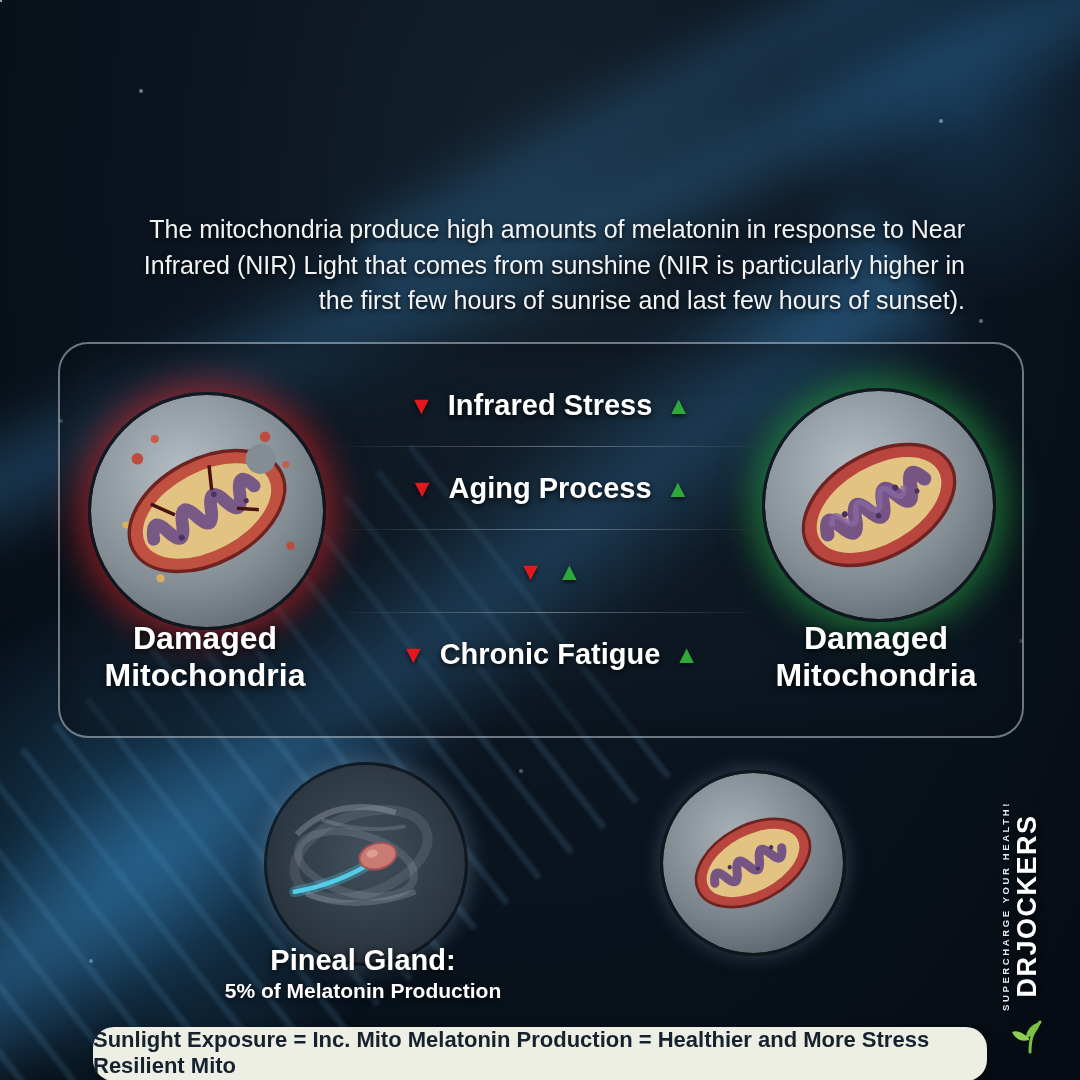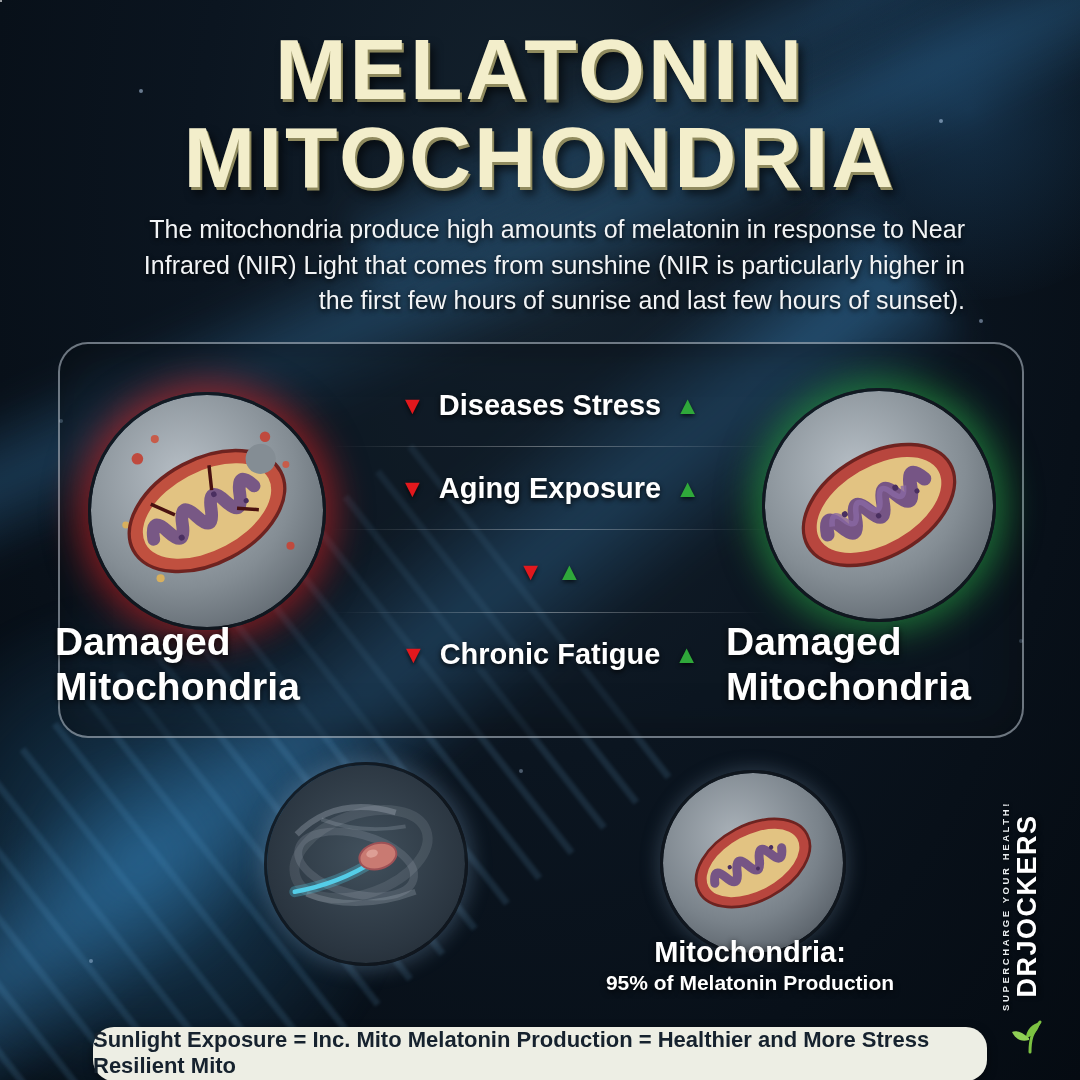--- a/index.html
+++ b/index.html
@@ -34,21 +34,21 @@
   .subtitle{position:absolute;top:212px;left:115px;width:850px;text-align:right;color:#f2f4f6;
     font-size:25px;line-height:1.42;text-shadow:0 2px 5px rgba(0,0,0,.8);}
   
   .panel{position:absolute;left:58px;top:342px;width:962px;height:392px;border-radius:30px;
     border:2px solid rgba(205,215,225,.5);background:rgba(16,26,38,.38);
     box-shadow:inset 0 0 48px rgba(0,0,0,.35);}
   .circle{position:absolute;border-radius:50%;overflow:hidden;border:3px solid rgba(18,24,30,.85);}
   .circle svg{display:block;width:100%;height:100%;}
   .damaged-circle{left:88px;top:392px;width:232px;height:232px;box-shadow:0 0 34px 10px rgba(225,35,35,.55);}
   .healthy-circle{left:762px;top:388px;width:228px;height:228px;box-shadow:0 0 34px 10px rgba(45,195,75,.5);}
-  .circle-label{position:absolute;color:#ffffff;font-weight:bold;font-size:39px;
+  .circle-label{position:absolute;text-align:center;color:#ffffff;font-weight:bold;font-size:32px;
     line-height:1.15;text-shadow:0 2px 6px rgba(0,0,0,.85);}
   .damaged-label{left:55px;top:620px;width:300px;}
   .healthy-label{left:726px;top:620px;width:300px;}
   
   .rows{position:absolute;left:322px;top:372px;width:456px;}
   .row{display:flex;align-items:center;justify-content:center;gap:14px;height:66px;
     color:#ffffff;font-weight:bold;font-size:29px;text-shadow:0 2px 5px rgba(0,0,0,.85);}
   .tri{font-size:25px;line-height:1;text-shadow:0 2px 4px rgba(0,0,0,.7);}
   .tri-down{color:var(--down,#e2181d);}
   .tri-up{color:var(--up,#2fa83a);}
@@ -80,24 +80,20 @@
 <div id="canvas">
 
   <div class="bg stripe1"></div>
   <div class="bg stripe3"></div>
   <div class="bg stripe2"></div>
   <div class="bg rungs"></div>
   <div class="bg glow-bl"></div>
   <div class="bg glow-tr"></div>
   <div class="bg stars"></div>
 
-  <div class="title">
-    <div class="l1">MELATONIN</div>
-    <div class="l2">MITOCHONDRIA</div>
-  </div>
   <div class="subtitle">The mitochondria produce high amounts of melatonin in response to Near Infrared (NIR) Light that comes from sunshine (NIR is particularly higher in the first few hours of sunrise and last few hours of sunset).</div>
 
   <div class="panel"></div>
 
   <div class="circle damaged-circle">
     <svg viewBox="0 0 200 200">
       <defs>
         <radialGradient id="bg-d" cx="40%" cy="35%" r="80%">
           <stop offset="0%" stop-color="#b7bfc6"></stop>
             <stop offset="60%" stop-color="#848d94"></stop>
@@ -152,27 +148,27 @@
     </svg>
   </div>
   <div class="circle-label healthy-label">
     <div>Damaged</div>
     <div>Mitochondria</div>
   </div>
 
   <div class="rows">
     <div class="row">
       <span class="tri tri-down">▼</span>
-      <span>Diseases Stress</span>
+      <span>Infrared Stress</span>
       <span class="tri tri-up">▲</span>
     </div>
     <div class="divider"></div>
     <div class="row">
       <span class="tri tri-down">▼</span>
-      <span>Aging Exposure</span>
+      <span>Aging Process</span>
       <span class="tri tri-up">▲</span>
     </div>
     <div class="divider"></div>
     <div class="row">
       <span class="tri tri-down">▼</span>
       <span class="tri tri-up">▲</span>
     </div>
     <div class="divider"></div>
     <div class="row">
       <span class="tri tri-down">▼</span>
@@ -198,20 +194,24 @@
         <path d="M40 130 Q90 150 150 128" stroke-width="6" opacity="0.2"></path>
         <path d="M55 55 Q95 70 140 62" stroke-width="4" opacity="0.18"></path>
       </g>
       <path d="M28 128 C 60 122, 85 112, 108 97" stroke="#54cde8" stroke-width="11" fill="none" opacity="0.3" stroke-linecap="round"></path>
       <path d="M28 128 C 60 122, 85 112, 108 97" stroke="#54cde8" stroke-width="4.5" fill="none" stroke-linecap="round"></path>
       <g transform="rotate(-15 112 92)">
         <ellipse cx="112" cy="92" rx="19" ry="13" fill="#c97a72" stroke="#9e5156" stroke-width="2"></ellipse>
         <ellipse cx="107" cy="88" rx="6" ry="4" fill="#e2a79d" opacity="0.8"></ellipse>
       </g>
     </svg>
+  </div>
+  <div class="bottom-label pineal-label">
+    <div class="t">Pineal Gland:</div>
+    <div class="s">5% of Melatonin Production</div>
   </div>
 
   <div class="circle mito-circle">
     <svg viewBox="0 0 200 200">
       <defs>
         <radialGradient id="bg-m" cx="40%" cy="35%" r="80%">
           <stop offset="0%" stop-color="#aab2b9"></stop>
             <stop offset="60%" stop-color="#79828a"></stop>
             <stop offset="100%" stop-color="#4d545c"></stop>
         </radialGradient>
@@ -220,24 +220,20 @@
       <g transform="rotate(-28 100 100)">
         <ellipse cx="100" cy="100" rx="68" ry="42" fill="#b8463e" stroke="#6e2320" stroke-width="3"></ellipse>
         <ellipse cx="100" cy="100" rx="56" ry="31" fill="#e2c382"></ellipse>
         <path d="M52 100 q7 -18 14 0 q7 18 14 0 q7 -18 14 0 q7 18 14 0 q7 -18 14 0 q7 18 14 0" fill="none" stroke="#6d4c85" stroke-width="10" stroke-linecap="round" opacity="0.92"></path>
         <circle cx="75" cy="92" r="2.4" fill="#4a2f60"></circle>
         <circle cx="102" cy="108" r="2.2" fill="#4a2f60"></circle>
         <circle cx="126" cy="94" r="2.4" fill="#4a2f60"></circle>
       </g>
     </svg>
   </div>
-  <div class="bottom-label mito-label">
-    <div class="t">Mitochondria:</div>
-    <div class="s">95% of Melatonin Production</div>
-  </div>
 
   <div class="footer-pill">
     <span>Sunlight Exposure = Inc. Mito Melatonin Production = Healthier and More Stress Resilient Mito</span>
   </div>
 
   <div class="brand-name">DRJOCKERS</div>
   <div class="brand-tagline">SUPERCHARGE YOUR HEALTH!</div>
   <svg class="brand-leaf" viewBox="0 0 40 48">
     <path d="M20 46 C 20 34 22 26 30 16" stroke="#7cc242" stroke-width="3" fill="none" stroke-linecap="round"></path>
     <path d="M30 16 C 22 18 16 24 16 32 C 24 30 29 24 30 16 Z" fill="#7cc242"></path>

